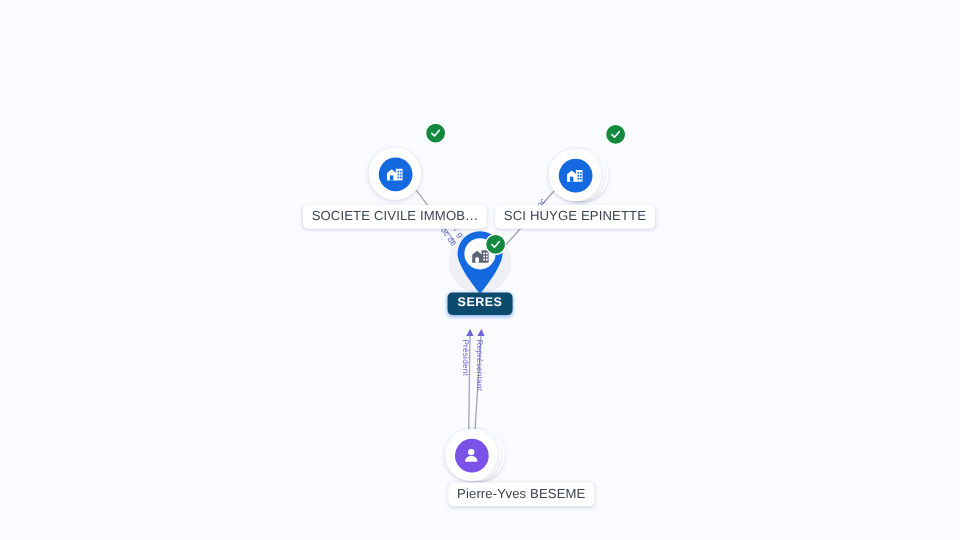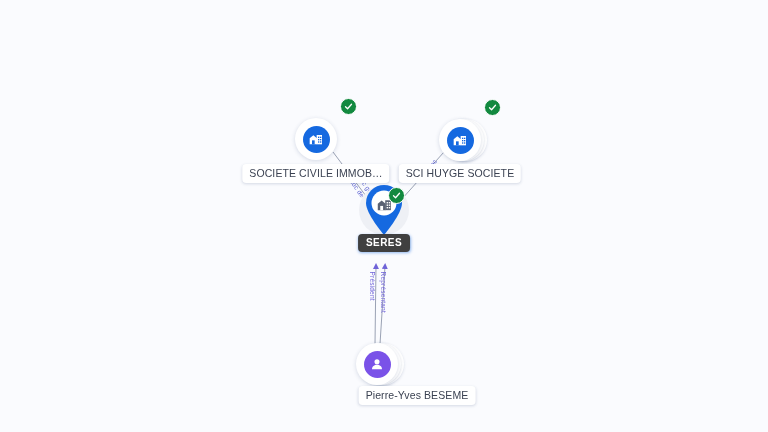--- a/index.html
+++ b/index.html
@@ -95,21 +95,21 @@
     background: #ffffff;
     border-radius: 4px;
     padding: 3px 7px 4px 7px;
     font-size: 10.5px;
     color: #3b4252;
     white-space: nowrap;
     box-shadow: 0 1px 3px rgba(40,60,110,0.18);
     letter-spacing: 0.1px;
   }
   .node-label.pin-label {
-    background: #404040;
+    background: #0c4a6e;
     color: #ffffff;
     font-weight: bold;
     font-size: 10px;
     letter-spacing: 0.4px;
     box-shadow: 0 1px 3px rgba(21,105,224,0.45);
     border-radius: 4px;
     padding: 3px 8px 4px 8px;
   }
 
   
@@ -230,21 +230,21 @@
           <path d="M2.5 11 L8 6.5 L13.5 11 L13.5 20 L2.5 20 Z" fill="#ffffff"></path>
           <rect x="6" y="14" width="4" height="6" fill="#1569e0"></rect>
         </svg>
       </div>
       <div class="verified-badge">
         <svg width="9" height="9" viewBox="0 0 24 24" xmlns="http://www.w3.org/2000/svg">
           <path d="M4 12.5 L9.5 18 L20 6" stroke="#ffffff" stroke-width="3.4" fill="none" stroke-linecap="round" stroke-linejoin="round"></path>
         </svg>
       </div>
     </div>
-    <div class="node-label" style="left:0px; top:24px;">SCI HUYGE SOCIETE</div>
+    <div class="node-label" style="left:0px; top:24px;">SCI HUYGE EPINETTE</div>
   </div>
 
   <div class="node" style="left:384px; top:212px;">
     <div class="pin-wrap">
       <div class="pin-halo"></div>
       <svg class="pin-shape" viewBox="0 0 40 52" xmlns="http://www.w3.org/2000/svg">
         <path d="M20 51 C20 51 38 30 38 19 A18 18 0 1 0 2 19 C2 30 20 51 20 51 Z" fill="#1569e0"></path>
         <circle cx="20" cy="19" r="12.5" fill="#ffffff"></circle>
       </svg>
       <div class="pin-inner-icon">

